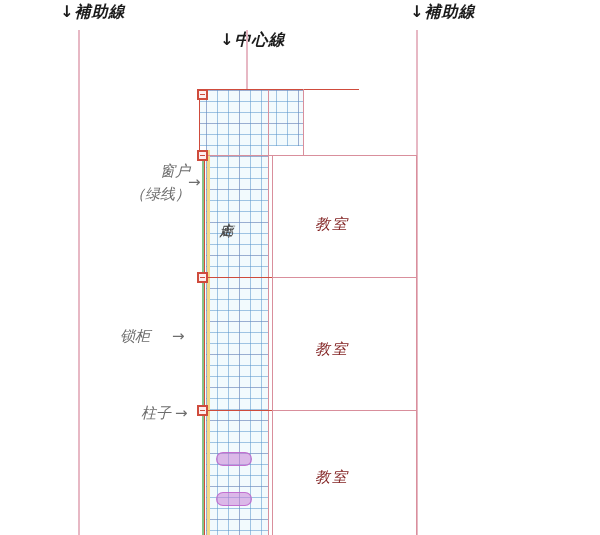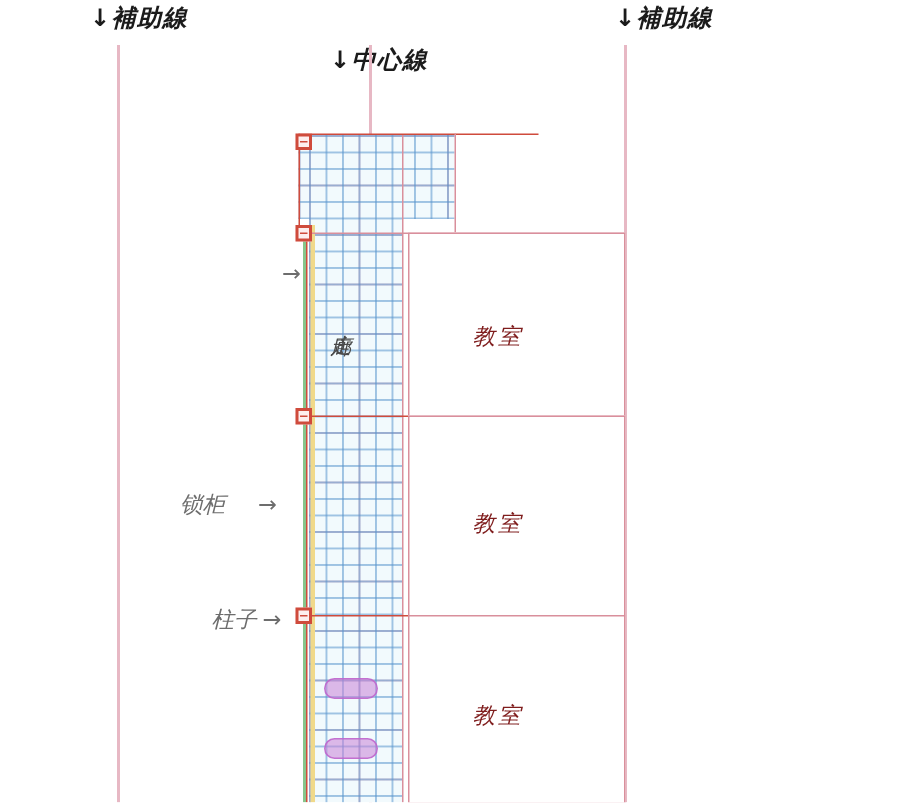--- a/index.html
+++ b/index.html
@@ -198,20 +198,24 @@
   <div class="corridor-label" style="left:219px; top:212px;">走廊</div>
 
   <div class="furniture" style="left:216px; top:452px; width:36px; height:14px;"></div>
   <div class="furniture" style="left:216px; top:492px; width:36px; height:14px;"></div>
 
   <div class="pillar" style="left:197px; top:89px;"></div>
   <div class="pillar" style="left:197px; top:150px;"></div>
   <div class="pillar" style="left:197px; top:272px;"></div>
   <div class="pillar" style="left:197px; top:405px;"></div>
 
+  <div class="annot two-line" style="left:118px; top:160px; width:72px;">
+    <div>窗户</div>
+    <div>（绿线）</div>
+  </div>
   <div class="annot" style="left:188px; top:173px;">→</div>
 
   <div class="annot" style="left:120px; top:327px;">锁柜</div>
   <div class="annot" style="left:172px; top:327px;">→</div>
 
   <div class="annot" style="left:141px; top:404px;">柱子</div>
   <div class="annot" style="left:175px; top:404px;">→</div>
 
 </div>
 

